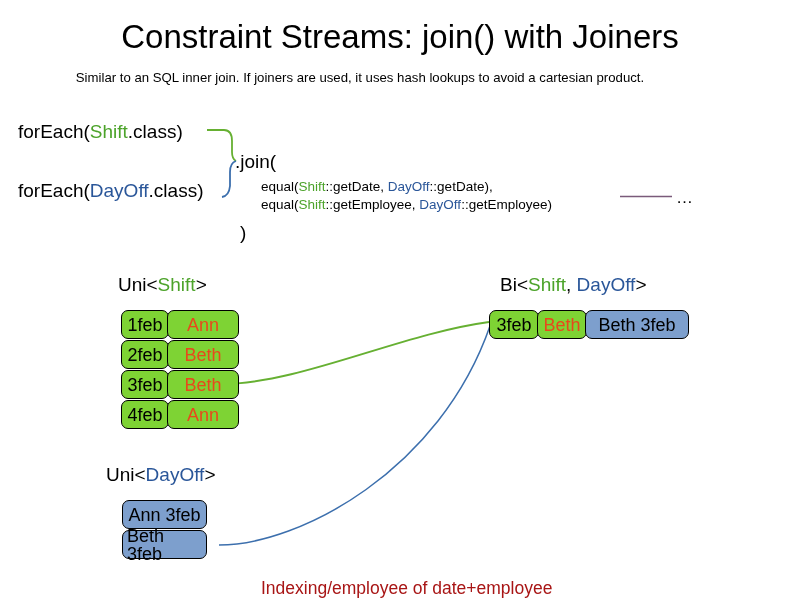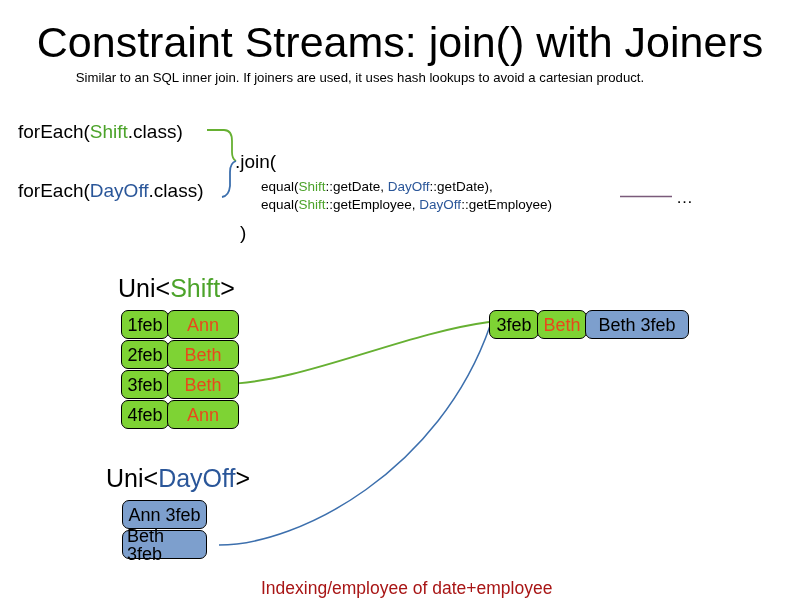--- a/index.html
+++ b/index.html
@@ -6,21 +6,21 @@
   body{
     width:800px;height:600px;background:#ffffff;
     font-family:"Liberation Sans", sans-serif;
     color:#000000;overflow:hidden;position:relative;
   }
   .slide{position:absolute;inset:0;}
 
   
   .title{
     position:absolute;left:0;top:18px;width:800px;text-align:center;
-    font-size:43px;font-weight:400;letter-spacing:0px;color:#000;
+    font-size:33px;font-weight:400;letter-spacing:0px;color:#000;
   }
   .subtitle{
     position:absolute;left:0;top:70px;width:720px;text-align:center;
     font-size:13.2px;color:#000;
   }
 
   
   .code-line{position:absolute;font-size:19px;white-space:pre;color:#000;}
   #foreach-shift{left:18px;top:121px;}
   #foreach-dayoff{left:18px;top:180px;}
@@ -29,21 +29,21 @@
   .eq-line{position:absolute;font-size:13.5px;white-space:pre;color:#000;}
   #equal-1{left:261px;top:179px;}
   #equal-2{left:261px;top:197px;}
 
   .k-shift{color:#4ca32a;}
   .k-dayoff{color:#2a5699;}
 
   .ellipsis{position:absolute;left:676px;top:188px;font-size:17px;color:#000;}
 
   
-  .caption{position:absolute;font-size:25px;white-space:pre;color:#000;}
+  .caption{position:absolute;font-size:19px;white-space:pre;color:#000;}
   #cap-uni-shift{left:118px;top:274px;}
   #cap-bi{left:500px;top:274px;}
   #cap-uni-dayoff{left:106px;top:464px;}
 
   
   .tuple{position:absolute;display:flex;align-items:stretch;}
   .cell{
     box-sizing:border-box;
     border:1.6px solid #000;
     border-radius:7px;
@@ -100,20 +100,21 @@
   <div class="eq-line" id="equal-1"><span>equal(</span><span class="k-shift">Shift</span><span>::getDate, </span><span class="k-dayoff">DayOff</span><span>::getDate),</span></div>
 
   <div class="eq-line" id="equal-2"><span>equal(</span><span class="k-shift">Shift</span><span>::getEmployee, </span><span class="k-dayoff">DayOff</span><span>::getEmployee)</span></div>
 
   <div class="code-line" id="join-close">)</div>
 
   <div class="ellipsis">…</div>
 
   <div class="caption" id="cap-uni-shift"><span>Uni&lt;</span><span class="k-shift">Shift</span><span>&gt;</span></div>
 
+  <div class="caption" id="cap-bi"><span>Bi&lt;</span><span class="k-shift">Shift</span><span>, </span><span class="k-dayoff">DayOff</span><span>&gt;</span></div>
 
   <div class="caption" id="cap-uni-dayoff"><span>Uni&lt;</span><span class="k-dayoff">DayOff</span><span>&gt;</span></div>
 
   <svg class="wires" viewBox="0 0 800 600">
 
     <path d="M207,130 L224,130 Q232,130 232,141 L232,152 Q232,159 236,161" fill="none" stroke="#66b032" stroke-width="1.8"></path>
 
     <path d="M222,197 Q229,196 230,186 L230,172 Q230,163 236,161" fill="none" stroke="#3c6fad" stroke-width="1.8"></path>
 
     <line x1="620" y1="196.5" x2="672" y2="196.5" stroke="#7a5a7a" stroke-width="1.6"></line>

